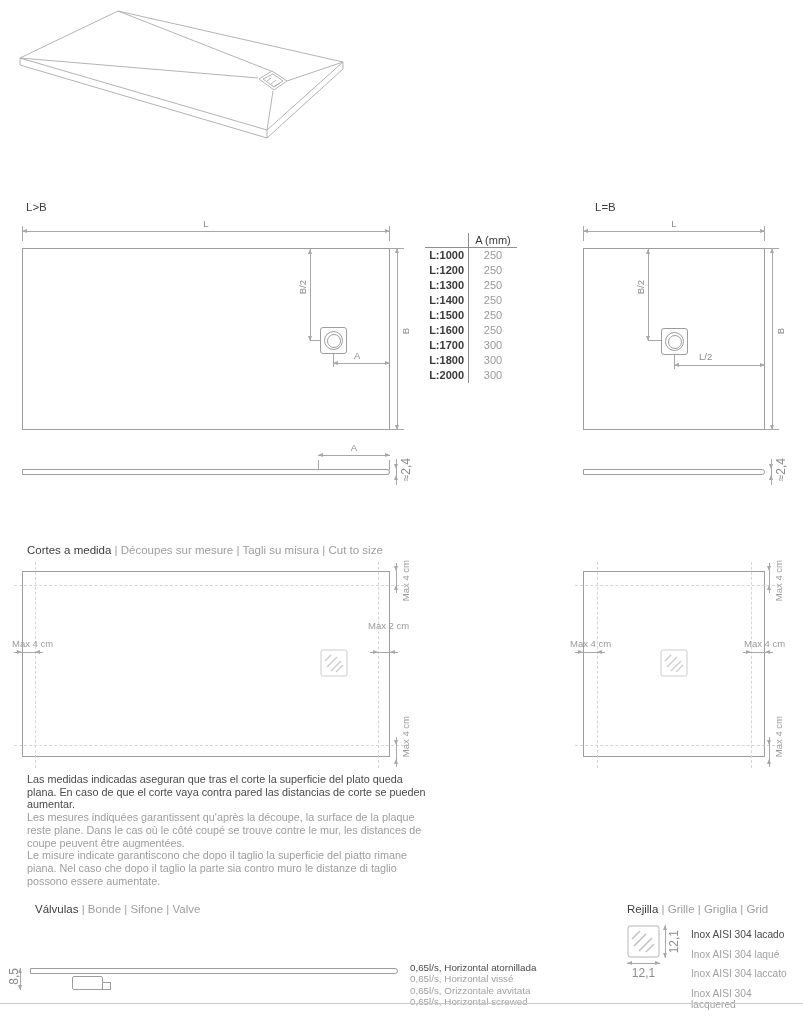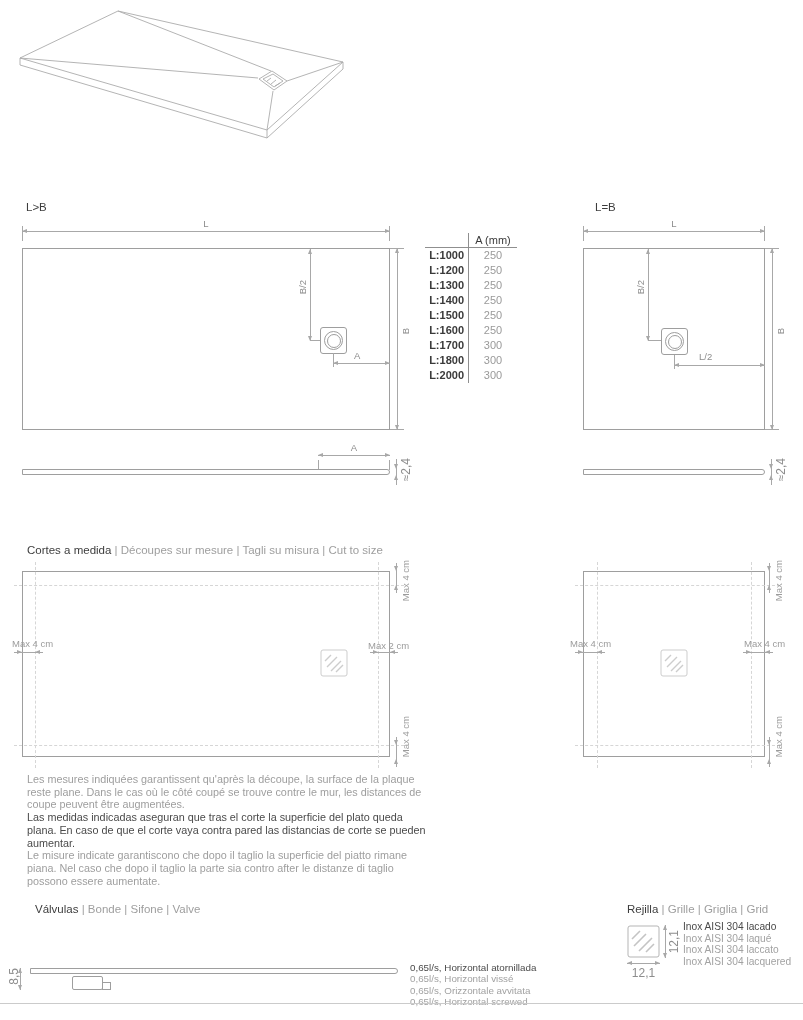--- a/index.html
+++ b/index.html
@@ -42,21 +42,21 @@
 .trow{display:flex;align-items:center;height:15px}
 .thead{border-bottom:1px solid #8f8f8f}
 .cl{width:44px;height:100%;display:flex;align-items:center;justify-content:flex-end;padding-right:4px;border-right:1px solid #8f8f8f;font-weight:bold;color:#3a3a3a}
 .thead .cl{font-weight:normal}
 .ca{width:48px;text-align:center;color:#9a9a9a}
 .thead .ca{color:#3a3a3a}
 .notes{position:absolute;left:27px;top:773px;width:399px}
 .note{margin:0;font-size:10.8px;line-height:12.7px;color:#9e9e9e}
 .note.es{color:#4a4a4a}
 .spec{margin:0;font-size:9.8px;line-height:11.4px;color:#a2a2a2}
-.mat{margin:0;font-size:10.2px;line-height:11.6px;color:#a2a2a2}
+.mat{margin:8px;font-size:10.2px;line-height:11.6px;color:#a2a2a2}
 .dark{color:#4a4a4a !important}
 </style>
 </head>
 <body>
 
 <div class="canvas">
 
   <svg class="abs" style="left:8px;top:4px" width="345" height="150" viewBox="0 0 345 150">
     <g fill="none" stroke="#ababab" stroke-width="0.9">
       <path d="M12 54 L110 7 L335 58 L259 126 Z"></path>
@@ -190,21 +190,21 @@
     <div class="dash-h" style="left:4px;top:25px;width:390px"></div>
     <div class="dash-h" style="left:4px;top:185px;width:390px"></div>
     <div class="dash-v" style="left:25px;top:2px;height:206px"></div>
     <div class="dash-v" style="left:368px;top:2px;height:206px"></div>
     <div class="gap-v" style="left:386px;top:3px;height:30px"></div>
     <div class="gap-v" style="left:386px;top:177px;height:30px"></div>
     <div class="gap-h" style="left:4px;top:92px;width:29px"></div>
     <div class="gap-h" style="left:360px;top:92px;width:28px"></div>
     <div class="maxlabel vtext" style="left:391px;top:0">Max 4 cm</div>
     <div class="maxlabel" style="left:2px;top:79px">Max 4 cm</div>
-    <div class="maxlabel" style="left:358px;top:81px">Max 2 cm</div>
+    <div class="maxlabel" style="left:358px;top:61px">Max 2 cm</div>
     <div class="maxlabel vtext" style="left:391px;top:156px">Max 4 cm</div>
     <svg class="abs" style="left:310px;top:89px" width="28" height="28" viewBox="0 0 28 28">
       <rect x="1" y="1" width="26" height="26" rx="2" fill="#fff" stroke="#cdcdcd"></rect>
       <path d="M5 12 L11 6 M7 18 L17 8 M11 22 L21 12 M16 23 L23 16" stroke="#cdcdcd" stroke-width="1.4" fill="none"></path>
     </svg>
   </div>
 
   <div class="abs" style="left:570px;top:560px;width:233px;height:212px">
     <div class="outline" style="left:13px;top:11px;width:182px;height:186px"></div>
     <div class="dash-h" style="left:5px;top:25px;width:205px"></div>
@@ -219,23 +219,23 @@
     <div class="maxlabel" style="left:0;top:79px">Max 4 cm</div>
     <div class="maxlabel" style="left:174px;top:79px">Max 4 cm</div>
     <div class="maxlabel vtext" style="left:204px;top:156px">Max 4 cm</div>
     <svg class="abs" style="left:90px;top:89px" width="28" height="28" viewBox="0 0 28 28">
       <rect x="1" y="1" width="26" height="26" rx="2" fill="#fff" stroke="#cdcdcd"></rect>
       <path d="M5 12 L11 6 M7 18 L17 8 M11 22 L21 12 M16 23 L23 16" stroke="#cdcdcd" stroke-width="1.4" fill="none"></path>
     </svg>
   </div>
 
   <div class="notes">
+    <p class="note es">Las medidas indicadas aseguran que tras el corte la superficie del plato queda plana. En caso de que el corte vaya contra pared las distancias de corte se pueden aumentar.</p>
     <p class="note">Les mesures indiquées garantissent qu'après la découpe, la surface de la plaque reste plane. Dans le cas où le côté coupé se trouve contre le mur, les distances de coupe peuvent être augmentées.</p>
-    <p class="note es">Las medidas indicadas aseguran que tras el corte la superficie del plato queda plana. En caso de que el corte vaya contra pared las distancias de corte se pueden aumentar.</p>
-    <p class="note">Le misure indicate garantiscono che dopo il taglio la superficie del piatto rimane piana. Nel caso che dopo il taglio la parte sia contro after le distanze di taglio possono essere aumentate.</p>
+    <p class="note">Le misure indicate garantiscono che dopo il taglio la superficie del piatto rimane piana. Nel caso che dopo il taglio la parte sia contro muro le distanze di taglio possono essere aumentate.</p>
   </div>
 
   <div class="abs" style="left:0;top:900px;width:710px;height:102px">
     <div class="sec-title" style="left:35px;top:3px">
       <span class="main">Válvulas</span><span class="alt"> | Bonde | Sifone | Valve</span>
     </div>
     <div class="tlabel vtext" style="left:8px;top:68px">8,5</div>
     <div class="dim-v" style="left:20px;top:68px;height:22px"></div>
     <div class="bar" style="left:30px;top:68px;width:368px;height:6px"></div>
     <div class="outline" style="left:72px;top:76px;width:31px;height:14px;border-radius:2px"></div>

